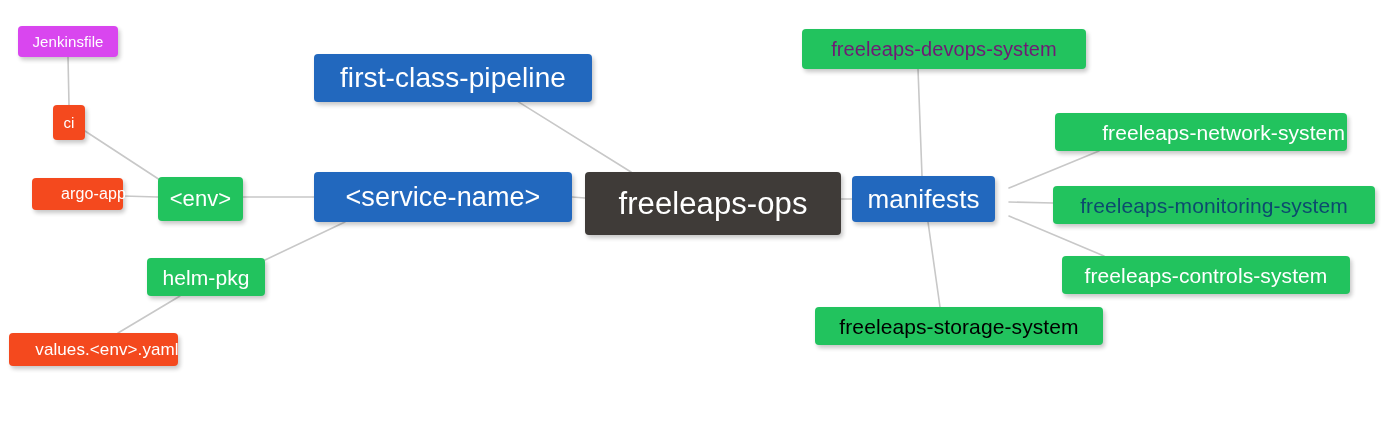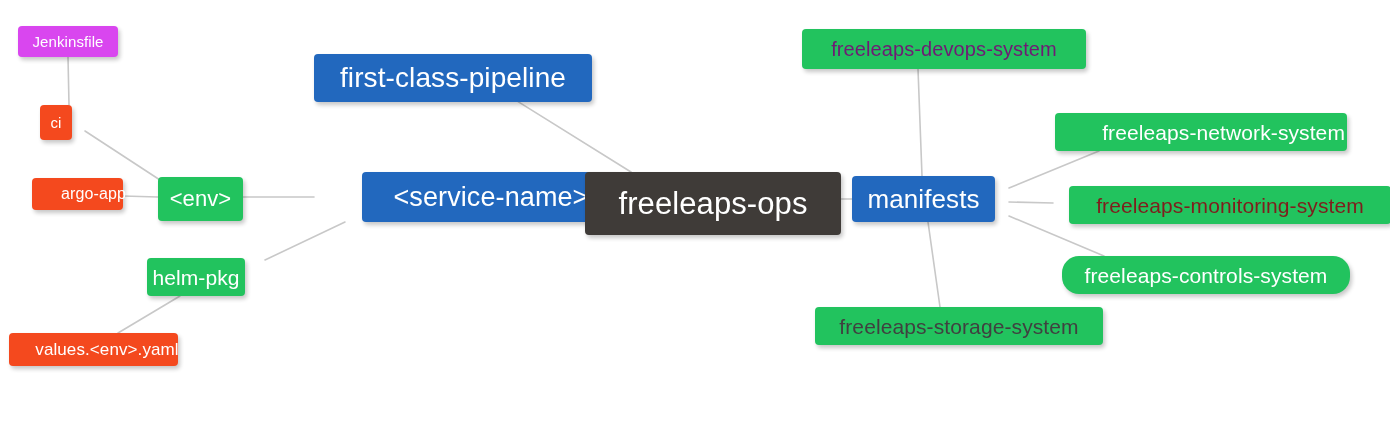--- a/index.html
+++ b/index.html
@@ -63,56 +63,56 @@
       <line x1="922" y1="176" x2="918" y2="69" stroke="#c8c8c8" stroke-width="1.6" stroke-linecap="round"></line>
       <line x1="1009" y1="188" x2="1099" y2="151" stroke="#c8c8c8" stroke-width="1.6" stroke-linecap="round"></line>
       <line x1="1009" y1="202" x2="1053" y2="203" stroke="#c8c8c8" stroke-width="1.6" stroke-linecap="round"></line>
       <line x1="1009" y1="216" x2="1104" y2="256" stroke="#c8c8c8" stroke-width="1.6" stroke-linecap="round"></line>
       <line x1="928" y1="222" x2="940" y2="307" stroke="#c8c8c8" stroke-width="1.6" stroke-linecap="round"></line>
     </svg>
   <div id="node-layer">
       <div class="node" style="left: 18px; top: 26px; width: 100px; height: 31px; background: #d946ef; font-size: 15px; color: rgb(255, 255, 255);">
         <span class="node-label">Jenkinsfile</span>
       </div>
-      <div class="node" style="left: 40px; top: 105px; width: 32px; height: 35px; background: rgb(244, 73, 30); font-size: 15px; color: rgb(255, 255, 255);">
+      <div class="node" style="left: 53px; top: 105px; width: 32px; height: 35px; background: rgb(244, 73, 30); font-size: 15px; color: rgb(255, 255, 255);">
         <span class="node-label">ci</span>
       </div>
       <div class="node" style="left: 32px; top: 178px; width: 91px; height: 32px; background: rgb(244, 73, 30); font-size: 16px; color: rgb(255, 255, 255); padding-left: 32px;">
         <span class="node-label">argo-app</span>
       </div>
       <div class="node" style="left: 158px; top: 177px; width: 85px; height: 44px; background: rgb(34, 195, 94); font-size: 22px; color: rgb(255, 255, 255);">
         <span class="node-label">&lt;env&gt;</span>
       </div>
-      <div class="node" style="left: 147px; top: 258px; width: 98px; height: 38px; background: rgb(34, 195, 94); font-size: 21px; color: rgb(255, 255, 255);">
+      <div class="node" style="left: 147px; top: 258px; width: 118px; height: 38px; background: rgb(34, 195, 94); font-size: 21px; color: rgb(255, 255, 255);">
         <span class="node-label">helm-pkg</span>
       </div>
       <div class="node" style="left: 9px; top: 333px; width: 169px; height: 33px; background: rgb(244, 73, 30); font-size: 17px; color: rgb(255, 255, 255); padding-left: 27px;">
         <span class="node-label">values.&lt;env&gt;.yaml</span>
       </div>
       <div class="node" style="left: 314px; top: 38px; width: 278px; height: 48px; background: rgb(34, 104, 190); font-size: 28px; color: rgb(255, 255, 255); margin-top: 16px;">
         <span class="node-label">first-class-pipeline</span>
       </div>
-      <div class="node" style="left: 314px; top: 172px; width: 258px; height: 50px; background: rgb(34, 104, 190); font-size: 27px; color: rgb(255, 255, 255); margin-left: 48px;">
+      <div class="node" style="left: 314px; top: 172px; width: 258px; height: 50px; background: rgb(34, 104, 190); font-size: 27px; color: rgb(255, 255, 255);">
         <span class="node-label">&lt;service-name&gt;</span>
       </div>
       <div class="node" style="left: 585px; top: 172px; width: 256px; height: 63px; background: rgb(63, 59, 56); font-size: 31px; color: rgb(255, 255, 255);">
         <span class="node-label">freeleaps-ops</span>
       </div>
       <div class="node" style="left: 852px; top: 176px; width: 143px; height: 46px; background: rgb(34, 104, 190); font-size: 26px; color: rgb(255, 255, 255);">
         <span class="node-label">manifests</span>
       </div>
       <div class="node" style="left: 802px; top: 29px; width: 284px; height: 40px; background: rgb(34, 195, 94); font-size: 20px; color: #701a75;">
         <span class="node-label">freeleaps-devops-system</span>
       </div>
       <div class="node" style="left: 1055px; top: 113px; width: 292px; height: 38px; background: rgb(34, 195, 94); font-size: 21px; color: rgb(255, 255, 255); justify-content: flex-end;">
         <span class="node-label">freeleaps-network-system</span>
       </div>
-      <div class="node" style="left: 1053px; top: 186px; width: 322px; height: 38px; background: rgb(34, 195, 94); font-size: 21px; color: #7f1d1d; margin-left: 16px;">
+      <div class="node" style="left: 1053px; top: 186px; width: 322px; height: 38px; background: rgb(34, 195, 94); font-size: 21px; color: #0c4a6e;">
         <span class="node-label">freeleaps-monitoring-system</span>
       </div>
-      <div class="node" style="left: 1062px; top: 256px; width: 288px; height: 38px; background: rgb(34, 195, 94); font-size: 21px; color: rgb(255, 255, 255); border-radius: 17px;">
+      <div class="node" style="left: 1062px; top: 256px; width: 288px; height: 38px; background: rgb(34, 195, 94); font-size: 21px; color: rgb(255, 255, 255);">
         <span class="node-label">freeleaps-controls-system</span>
       </div>
-      <div class="node" style="left: 815px; top: 307px; width: 288px; height: 38px; background: rgb(34, 195, 94); font-size: 21px; color: #404040;">
+      <div class="node" style="left: 815px; top: 307px; width: 288px; height: 38px; background: rgb(34, 195, 94); font-size: 21px; color: #000000;">
         <span class="node-label">freeleaps-storage-system</span>
       </div>
     </div>
 </div>
 
 </body></html>

